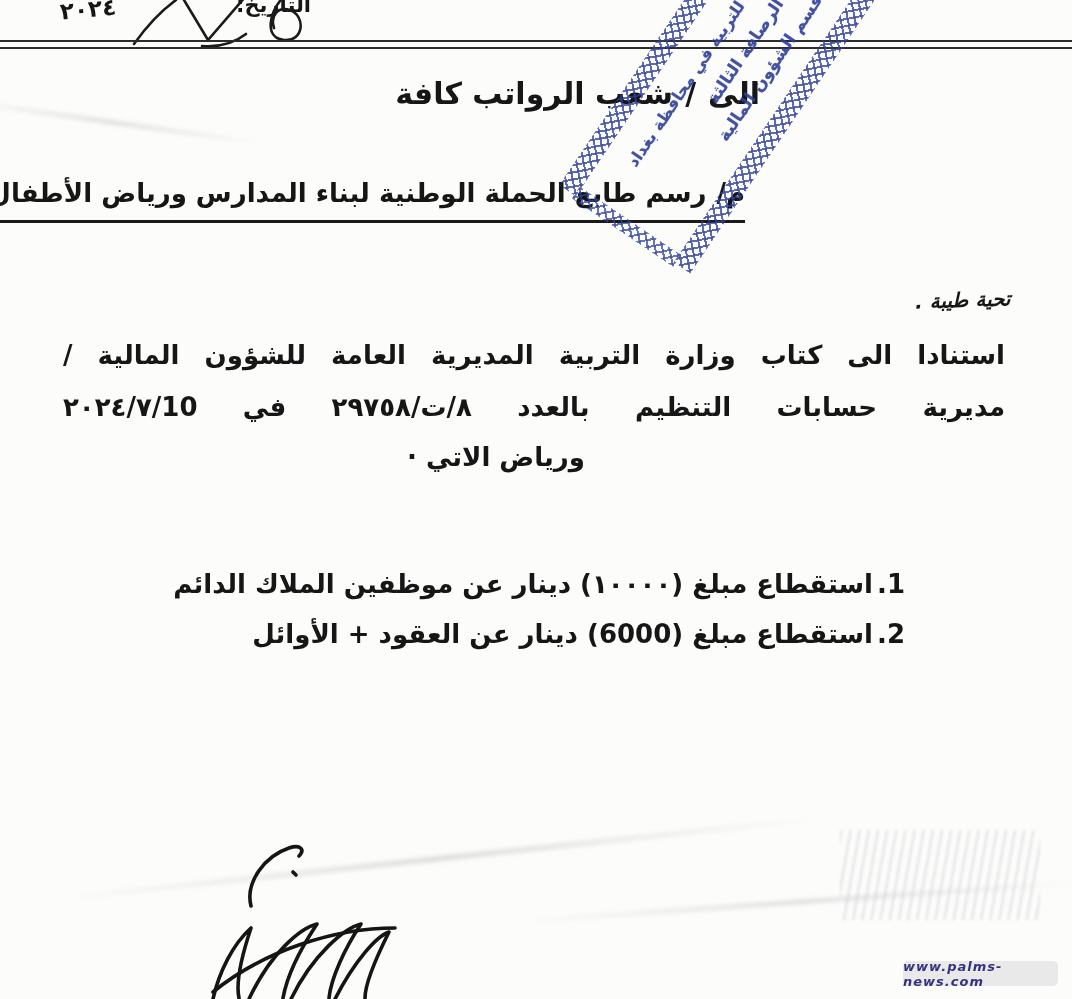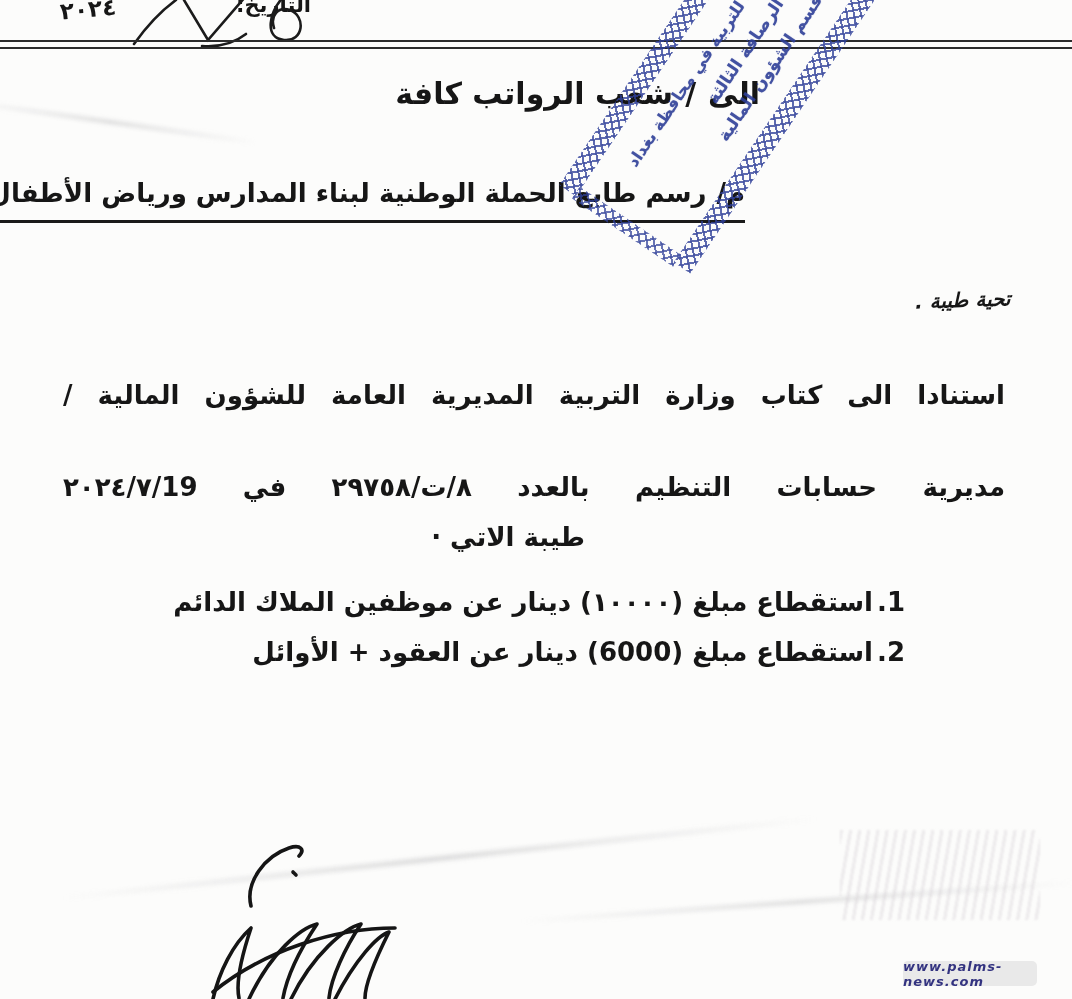--- a/index.html
+++ b/index.html
@@ -56,38 +56,38 @@
   .subject{position:absolute; right:327px; top:178px; font-size:26px; font-weight:bold;
     white-space:nowrap; padding-bottom:12px; border-bottom:3px solid #1a1a1a; z-index:2;}
   .subject .prefix{margin-left:10px;}
 
   
   .greeting{position:absolute; right:62px; top:288px; font-size:20px; font-weight:bold; font-style:italic;
     transform:rotate(-2deg);}
 
   
   .body-par{position:absolute; right:67px; left:63px; top:334px; font-size:26px; font-weight:bold;}
-  .body-par .bline{height:52px; line-height:42px; text-align:justify; text-align-last:justify;margin-top:40px;}
+  .body-par .bline{height:52px; line-height:42px; text-align:justify; text-align-last:justify;}
   .body-par .bline4{height:43px; line-height:40px; text-align:right; letter-spacing:1px;}
   .body-par .bline5{height:40px; line-height:38px; text-align:right; padding-left:0; padding-right:420px;}
 
   
-  .decisions{position:absolute; right:167px; top:577px; font-size:26px; font-weight:bold; text-align:right;}
+  .decisions{position:absolute; right:167px; top:559px; font-size:26px; font-weight:bold; text-align:right;}
   .decisions .item{line-height:50px; white-space:nowrap;}
   .decisions .num{margin-left:4px;}
   .decisions .num.gap{margin-left:12px;}
 
   
   .closing{position:absolute; right:450px; top:766px; font-size:29px; font-weight:bold;}
 
   
   .signature{position:absolute; left:205px; top:832px; z-index:3;}
 
   
-  .watermark{position:absolute; left:903px; top:961px; width:134px; height:25px;
+  .watermark{position:absolute; left:903px; top:961px; width:155px; height:25px;
     background:#e9e9e9; border-radius:5px; direction:ltr;
     display:flex; align-items:center; justify-content:center;
     font-size:13px; font-weight:bold; font-style:italic; letter-spacing:1px; color:#333380;}
 </style>
 </head>
 <body>
 
 <div class="page">
 
   <div class="crease c1"></div>
@@ -124,22 +124,22 @@
   </div>
 
   <div class="subject">
     <span class="prefix">م/</span><span>رسم طابع الحملة الوطنية لبناء المدارس ورياض الأطفال</span>
   </div>
 
   <div class="greeting">تحية طيبة .</div>
 
   <div class="body-par">
     <div class="bline">استنادا الى كتاب وزارة التربية المديرية العامة للشؤون المالية /</div>
-    <div class="bline">مديرية حسابات التنظيم بالعدد ٨/ت/٢٩٧٥٨ في ٢٠٢٤/٧/19</div>
-    <div class="bline5">طيبة الاتي ·</div>
+    <div class="bline">مديرية حسابات التنظيم بالعدد ٨/ت/٢٩٧٥٨ في ٢٠٢٤/٧/10</div>
+    <div class="bline5">ورياض الاتي ·</div>
   </div>
 
   <div class="decisions">
     <div class="item">
       <span class="num">1.</span><span>استقطاع مبلغ (١٠٠٠٠) دينار عن موظفين الملاك الدائم</span>
     </div>
     <div class="item">
       <span class="num">2.</span><span>استقطاع مبلغ (6000) دينار عن العقود + الأوائل</span>
     </div>
   </div>

